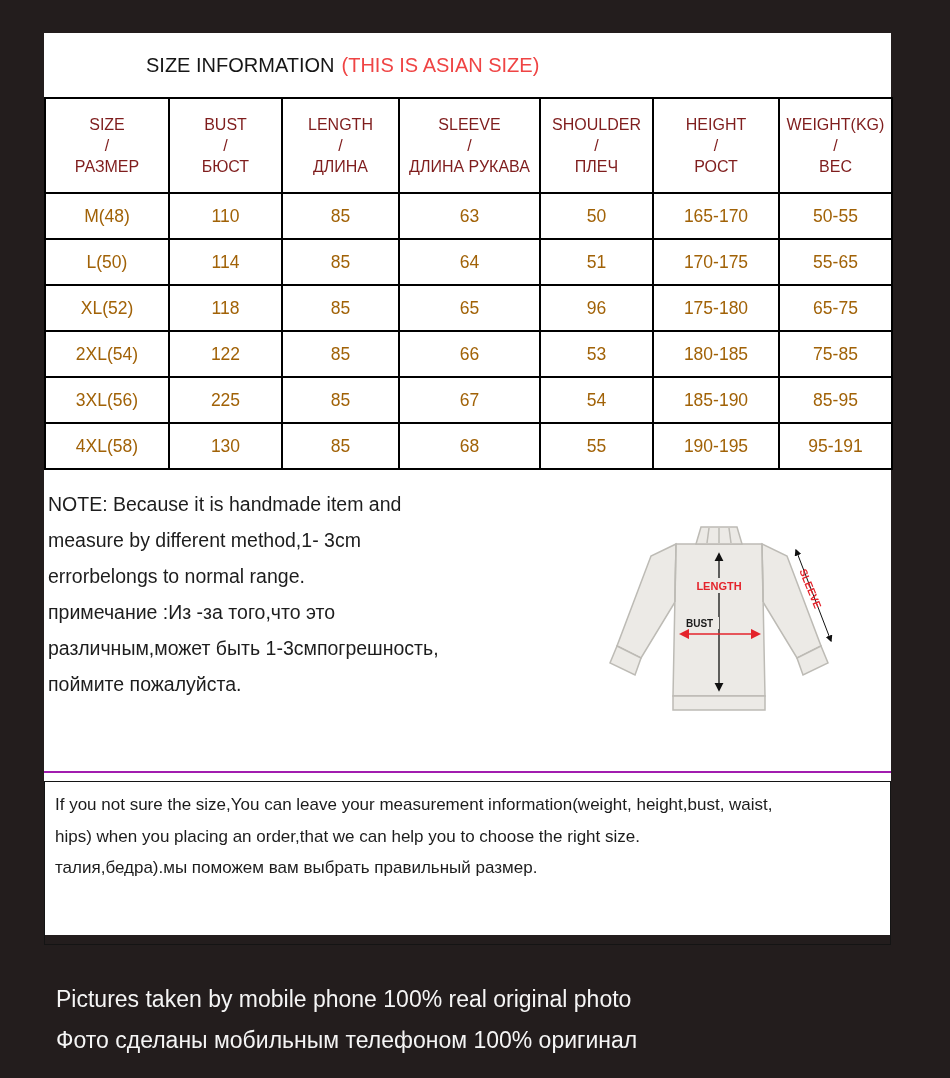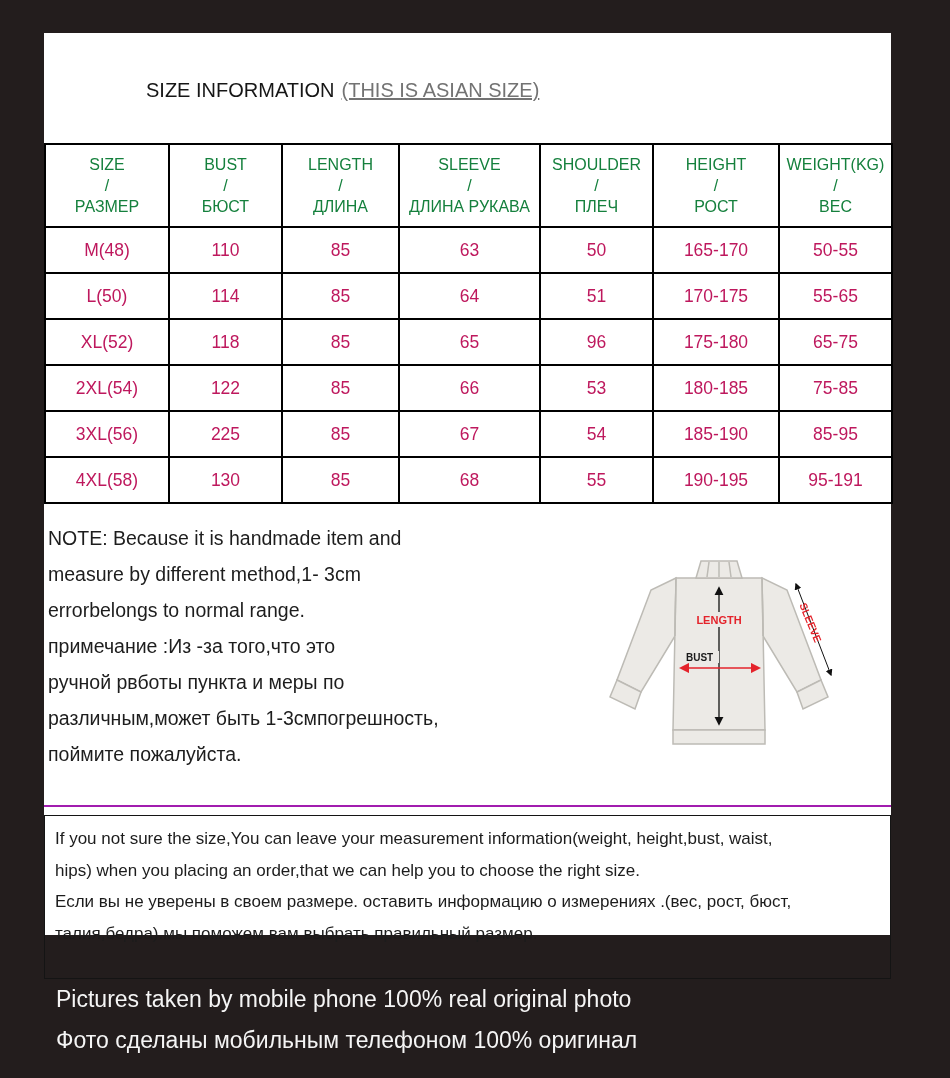--- a/index.html
+++ b/index.html
@@ -7,29 +7,29 @@
   body {
     width:950px; height:1078px; position:relative;
     font-family:"Liberation Sans","DejaVu Sans",sans-serif;
     overflow:hidden;
   }
   .panel {
     position:absolute; left:44px; top:33px; width:847px; height:902px;
     background:#ffffff; color:#141414;
   }
   .title-row {
-    height:64px; display:flex; 
-    padding-left:102px; font-size:20px; color:#161616; white-space:pre;margin-top:46px;
-  }
-  .title-red { color:#737373; margin-left:7px;text-decoration:underline; }
+    height:64px; display:flex; align-items:center;
+    padding-left:102px; font-size:20px; color:#161616; white-space:pre;
+  }
+  .title-red { color:#ef4444; margin-left:7px; }
 
   table { width:847px; border-collapse:collapse; table-layout:fixed; }
   th, td { border:2px solid #000; text-align:center; vertical-align:middle; }
-  thead th { height:83px; font-weight:400; font-size:16px; line-height:21px; color:#15803d; }
-  tbody td { height:46px; font-size:17.5px; color:#be185d;border-radius:10px; }
+  thead th { height:95px; font-weight:400; font-size:16px; line-height:21px; color:#7f1d1d; }
+  tbody td { height:46px; font-size:17.5px; color:#a16207;border-radius:10px; }
 
   .note-section { position:relative; height:303px; border-bottom:2px solid #a21caf; }
   .note-text { padding:16px 0 0 4px; font-size:19.5px; line-height:36px; color:#1d1d1d; }
   .diagram { position:absolute; top:34px; right:22px; width:290px; height:238px; }
 
   .help-box {
     margin-top:8px; height:164px; border:1px solid #141414;
     padding:7px 0 0 10px; font-size:17px; line-height:31.5px; color:#1c1c1c;
   }
 
@@ -151,21 +151,20 @@
       </tr>
     </tbody>
   </table>
 
   <div class="note-section">
     <div class="note-text">
       <div>NOTE: Because it is handmade item and</div>
       <div>measure by different method,1- 3cm</div>
       <div>errorbelongs to normal range.</div>
       <div>примечание :Из -за того,что это</div>
-      <div>ручной рвботы пункта и меры по</div>
       <div>различным,может быть 1-3смпогрешность,</div>
       <div>поймите пожалуйста.</div>
     </div>
 
     <div class="diagram">
       <svg width="290" height="238" viewBox="0 0 290 238">
         <defs>
           <marker id="ahb" viewBox="0 0 10 10" refX="8" refY="5" markerWidth="7" markerHeight="7" orient="auto-start-reverse">
             <path d="M0,0 L10,5 L0,10 z" fill="#111"></path>
           </marker>
@@ -205,21 +204,20 @@
           <line x1="217" y1="46" x2="252" y2="137" stroke="#111" stroke-width="1" marker-start="url(#ahb)" marker-end="url(#ahb)"></line>
           <text x="228" y="86" font-size="10.5" font-weight="bold" fill="#e4232b" transform="rotate(68 228 86)" text-anchor="middle">SLEEVE</text>
         </g>
       </svg>
     </div>
   </div>
 
   <div class="help-box">
     <div>If you not sure the size,You can leave your measurement information(weight, height,bust, waist,</div>
     <div>hips) when you placing an order,that we can help you to choose the right size.</div>
-    <div>Если вы не уверены в своем размере. оставить информацию о измерениях .(вес, рост, бюст,</div>
     <div>талия,бедра).мы поможем вам выбрать правильный размер.</div>
   </div>
 
 </div>
 
 <div class="footer">
   <div>Pictures taken by mobile phone 100% real original photo</div>
   <div>Фото сделаны мобильным телефоном 100% оригинал</div>
 </div>
 

